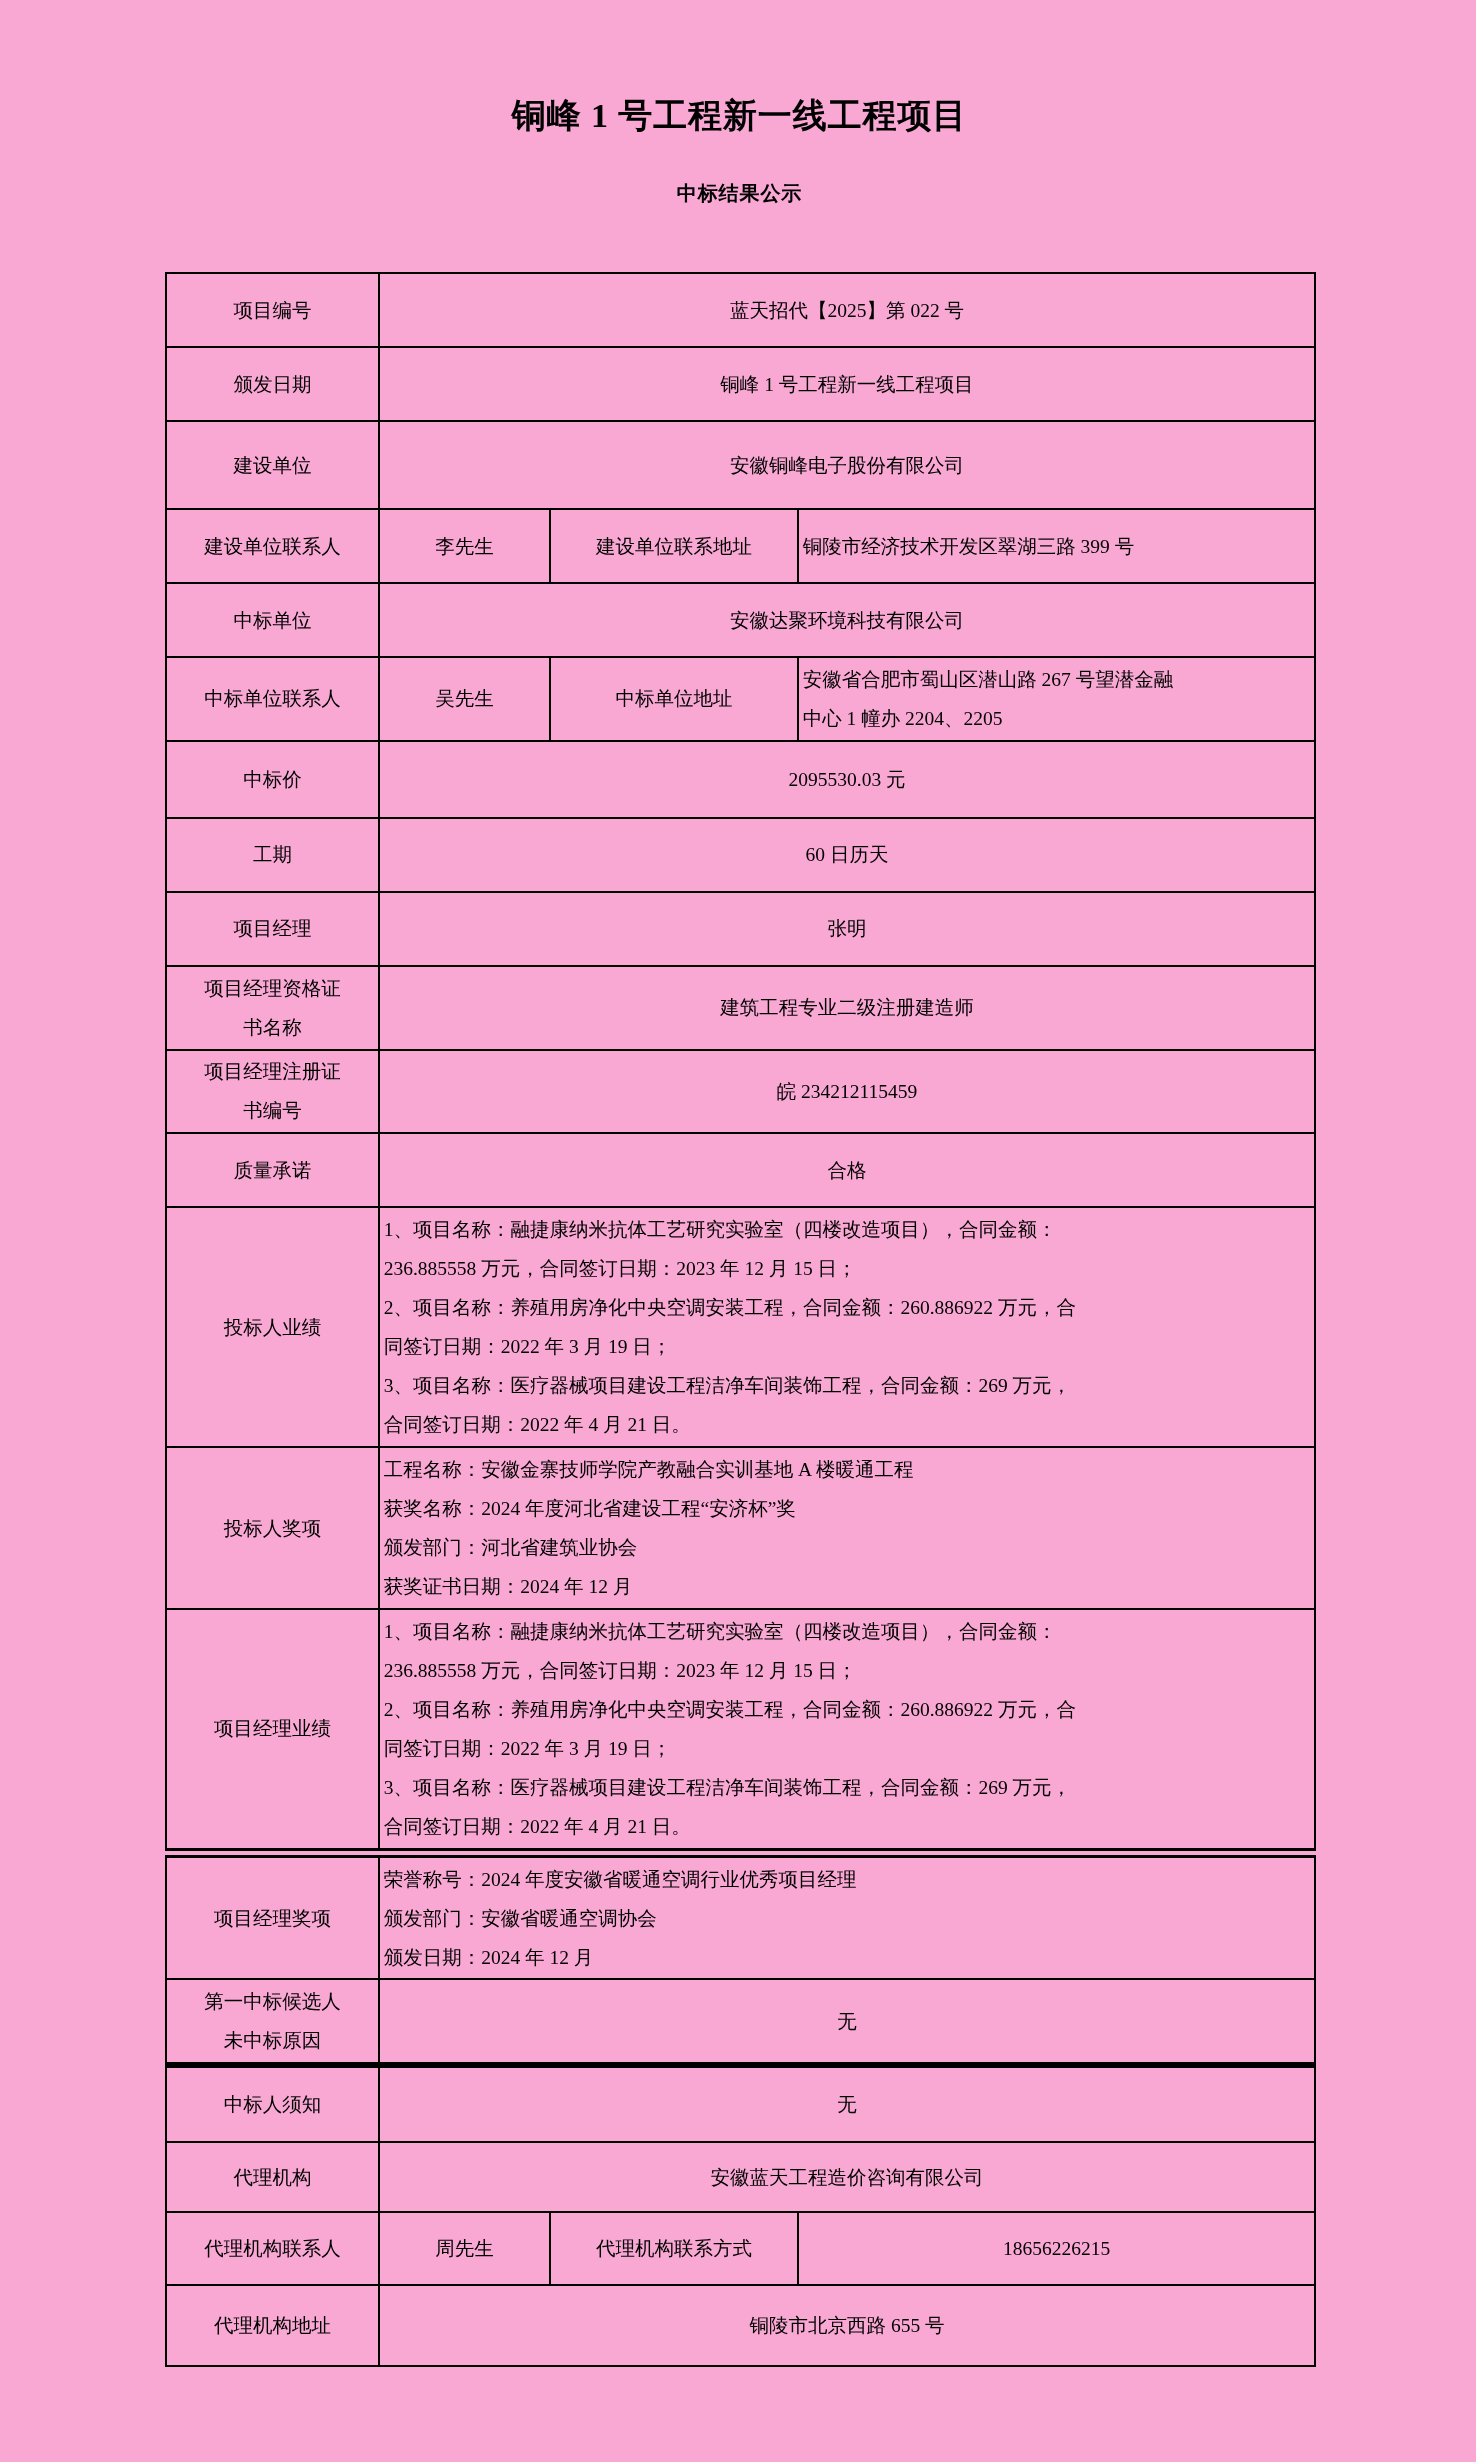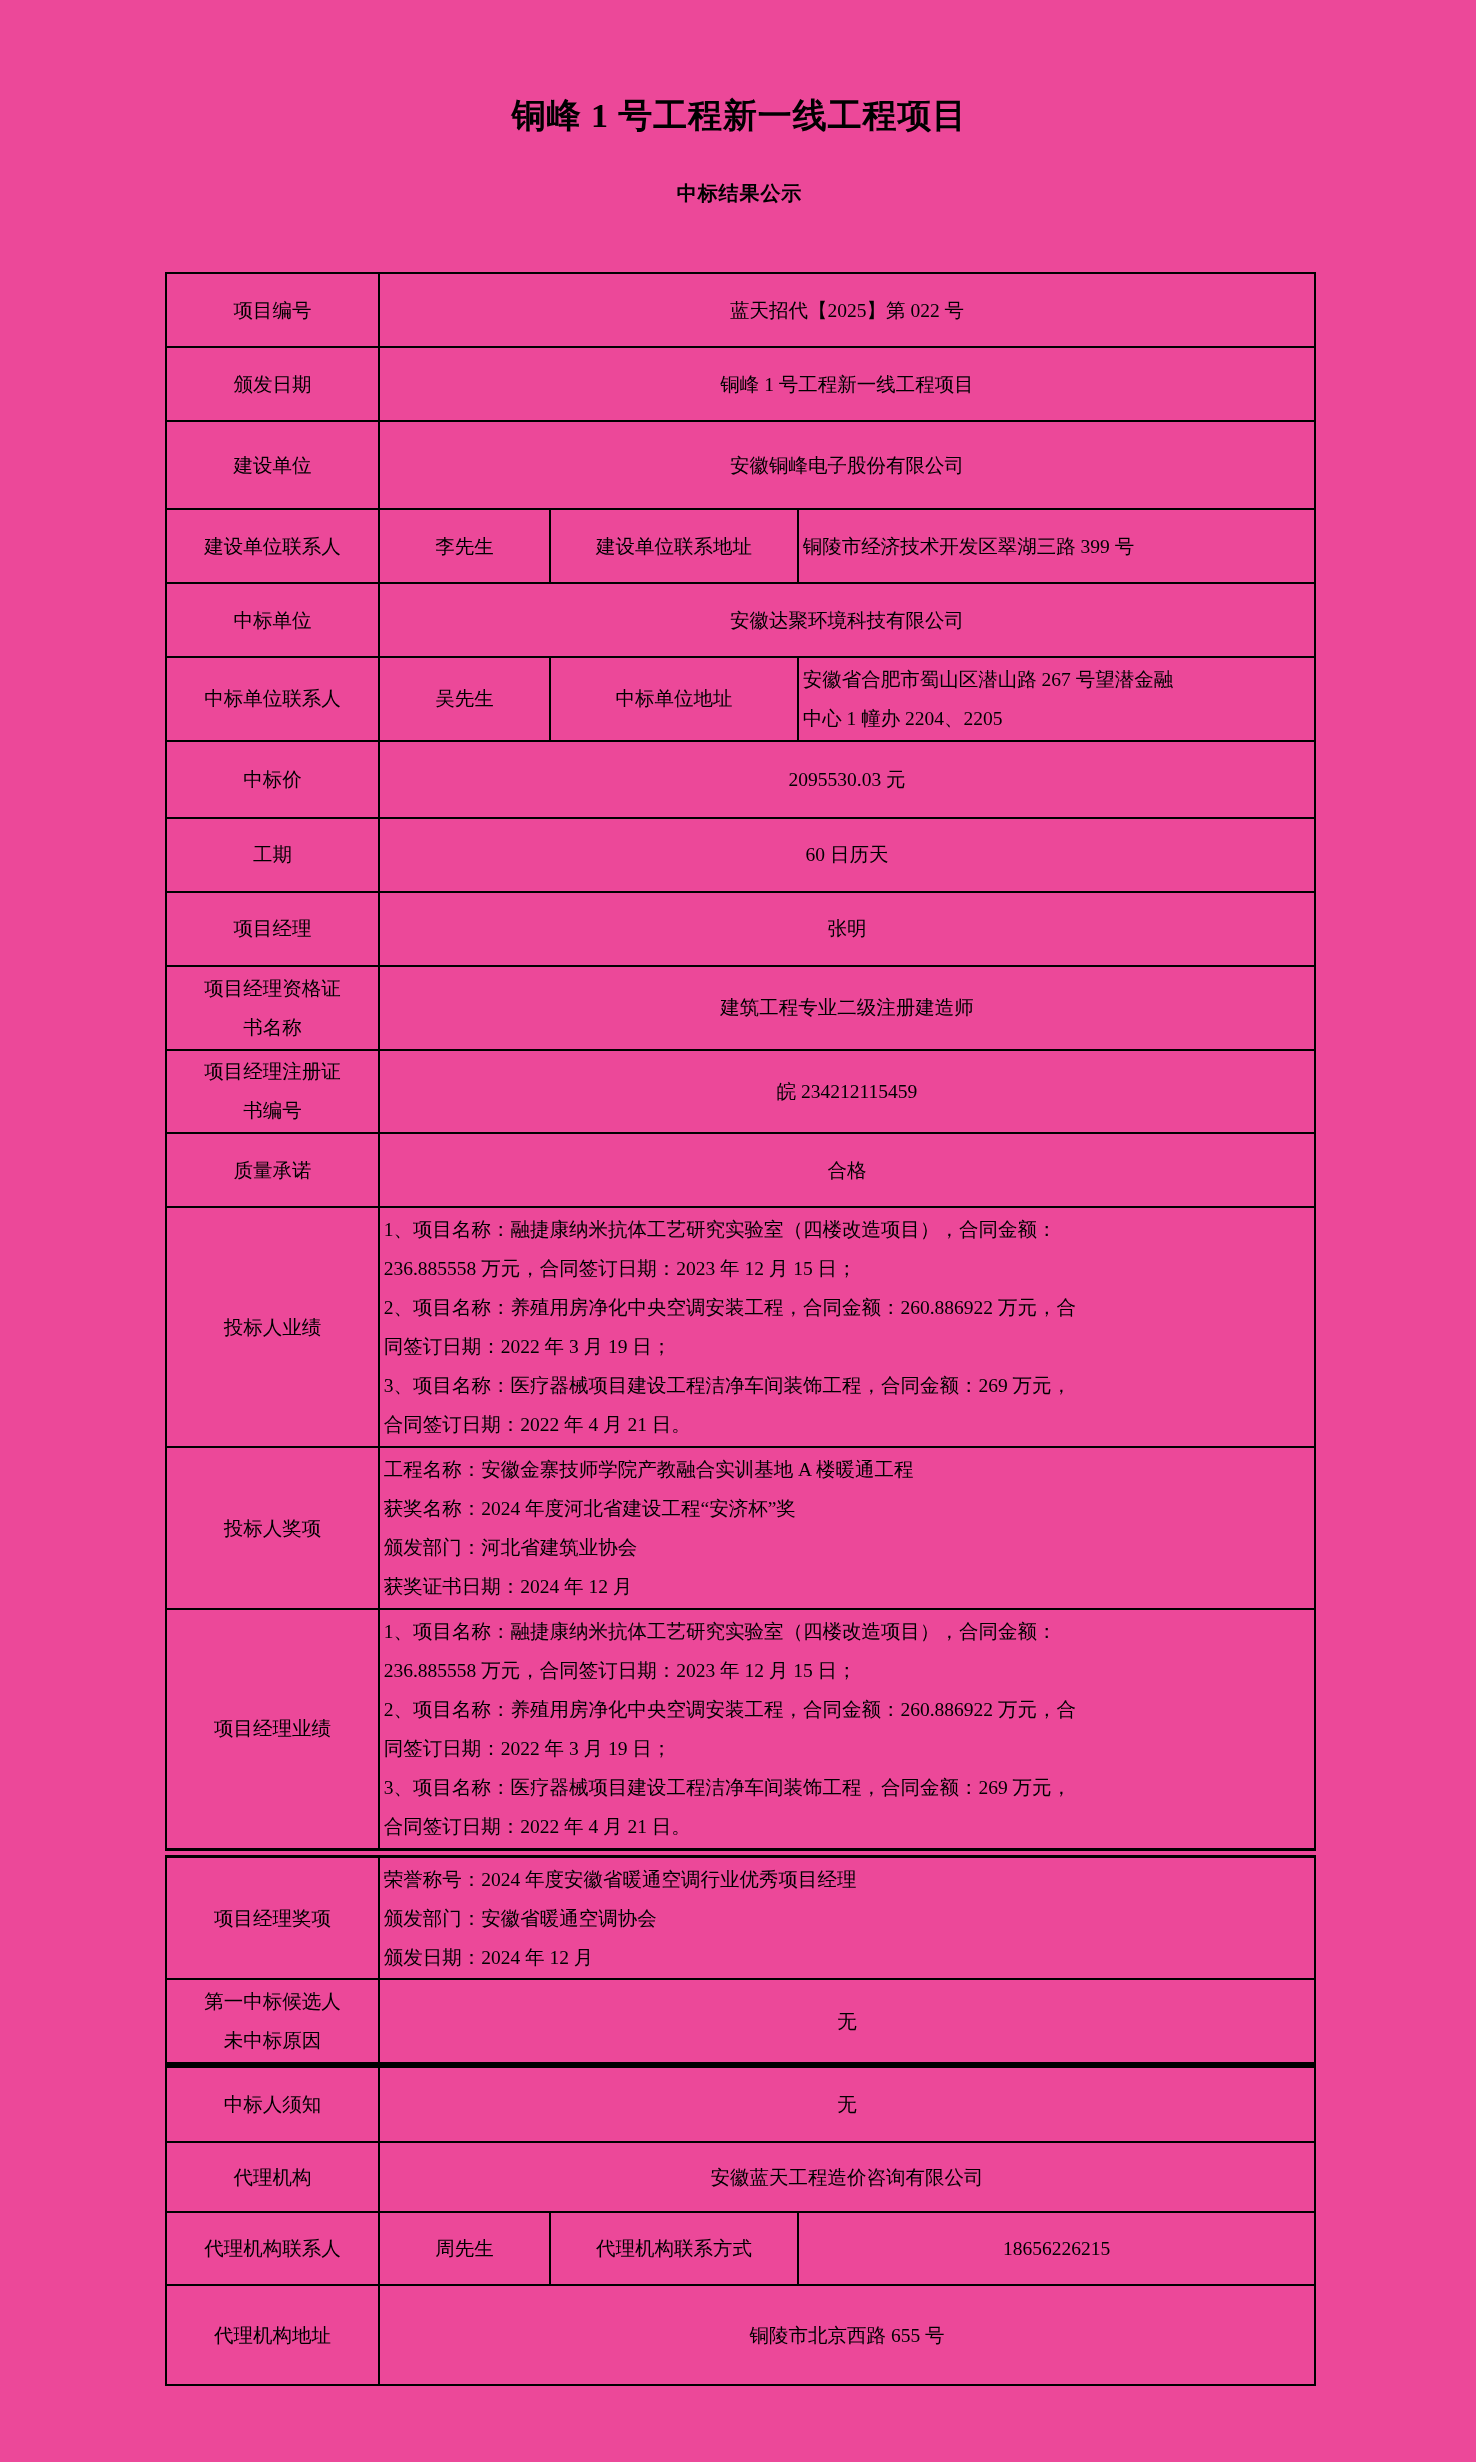--- a/index.html
+++ b/index.html
@@ -6,21 +6,21 @@
     margin: 0;
     padding: 0;
     background: #ffffff;
     color: #000000;
     font-family: "Liberation Serif", "DejaVu Serif", serif;
   }
   .page {
     position: relative;
     width: 1477px;
     height: 2462px;
-    background: #ec4899;
+    background: #f9a8d4;
     overflow: hidden;
   }
   .title-1 {
     margin: 99px 0 0 0;
     font-size: 34px;
     font-weight: bold;
     line-height: 1;
     text-align: center;
     width: 1149px;
     padding-left: 165px;
@@ -189,21 +189,21 @@
       <tr style="height:70px">
         <td class="lbl">代理机构</td>
         <td class="val" colspan="3">安徽蓝天工程造价咨询有限公司</td>
       </tr>
       <tr style="height:73px">
         <td class="lbl">代理机构联系人</td>
         <td class="val">周先生</td>
         <td class="lbl">代理机构联系方式</td>
         <td class="val">18656226215</td>
       </tr>
-      <tr style="height:100px">
+      <tr style="height:81px">
         <td class="lbl">代理机构地址</td>
         <td class="val" colspan="3">铜陵市北京西路 655 号</td>
       </tr>
     </tbody>
   </table>
 
 </div>
 
 
 </body></html>

